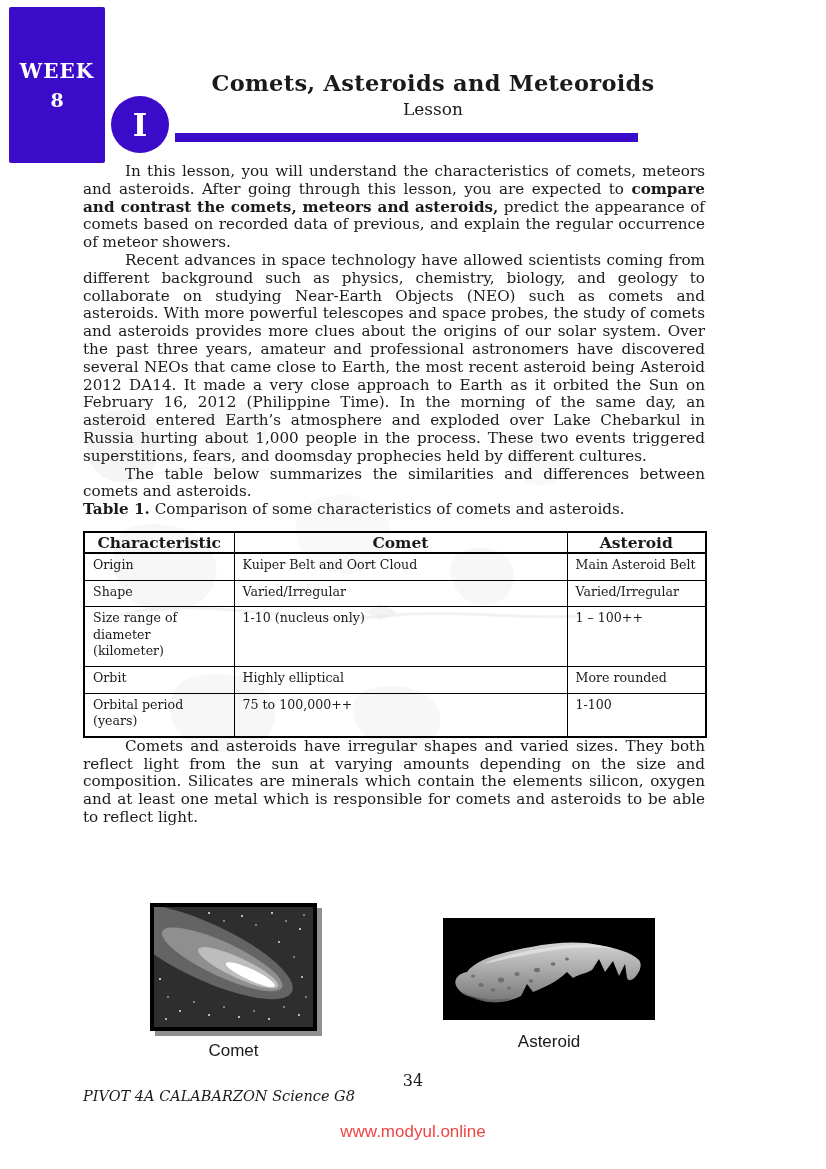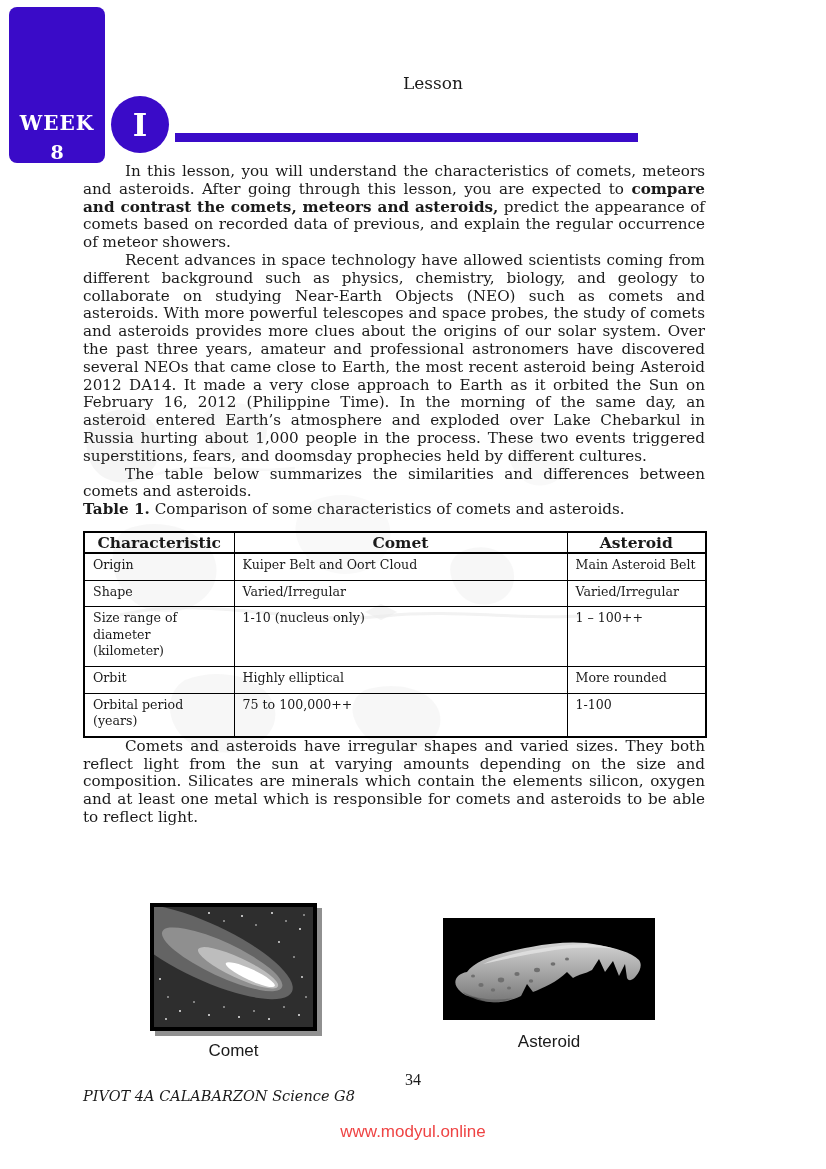--- a/index.html
+++ b/index.html
@@ -3,22 +3,22 @@
 <meta charset="utf-8">
 <style>
   html,body{margin:0;padding:0;background:#ffffff;}
   .page{
     position:relative;width:826px;height:1169px;background:#ffffff;
     font-family:"DejaVu Serif", serif;color:#1a1a1a;overflow:hidden;
   }
   
   .week-badge{
     position:absolute;left:9px;top:7px;width:96px;height:156px;
-    background:#3A0BC8;border-radius:8px;color:#ffffff;
-    display:flex;flex-direction:column;align-items:center;justify-content:flex-end;
+    background:#3A0BC8;border-radius:2px;color:#ffffff;
+    display:flex;flex-direction:column;align-items:center;justify-content:center;
     font-weight:bold;text-align:center;z-index:2;
   }
   .week-badge .w1{font-size:20px;letter-spacing:1px;}
   .week-badge .w2{font-size:19px;margin-top:6px;}
   .lesson-circle{
     position:absolute;left:111px;top:96px;width:58px;height:57px;border-radius:50%;
     background:#3A0BC8;color:#ffffff;display:flex;align-items:center;justify-content:center;
     font-weight:bold;font-size:31px;z-index:2;
   }
   .title-wrap{position:absolute;left:133px;top:70px;width:600px;text-align:center;z-index:2;}
@@ -63,21 +63,21 @@
     font-family:"Liberation Sans", sans-serif;font-size:17px;color:#1a1a1a;
     text-align:center;margin-top:10px;
   }
   .asteroid-fig{position:absolute;left:443px;top:918px;z-index:1;}
   .asteroid-frame{width:212px;height:102px;background:#000;}
   .asteroid-frame svg{display:block;}
   .asteroid-fig .fig-caption{margin-top:12px;}
 
   
   .footer-book{position:absolute;left:83px;top:1088px;font-style:italic;font-size:14.5px;z-index:1;}
-  .footer-page{position:absolute;left:0;width:826px;top:1071px;text-align:center;font-size:16px;z-index:1;font-family:Liberation Serif, serif;}
+  .footer-page{position:absolute;left:0;width:826px;top:1071px;text-align:center;font-size:16px;z-index:1;}
   .site-watermark{
     position:absolute;left:0;width:826px;top:1122px;text-align:center;z-index:1;
     font-family:"Liberation Sans", sans-serif;font-size:17px;color:#ef4444;
   }
 </style>
 </head>
 <body>
 
 <div class="page">
 
@@ -96,20 +96,21 @@
     <path d="M55 235 C140 214,230 246,320 236 C390 229,455 240,515 236" fill="none" stroke="#c4c4c4" stroke-width="3" opacity=".7"></path>
     <path d="M90 95 C130 80,180 95,230 88" fill="none" stroke="#cccccc" stroke-width="2.5" opacity=".5"></path>
   </svg>
 
   <div class="week-badge">
     <div class="w1">WEEK</div>
     <div class="w2">8</div>
   </div>
 
   <div class="title-wrap">
+    <div class="doc-title">Comets, Asteroids and Meteoroids</div>
     <div class="doc-subtitle">Lesson</div>
   </div>
 
   <div class="lesson-circle">
     <span>I</span>
   </div>
 
   <div class="title-bar"></div>
 
   <div class="flow">

